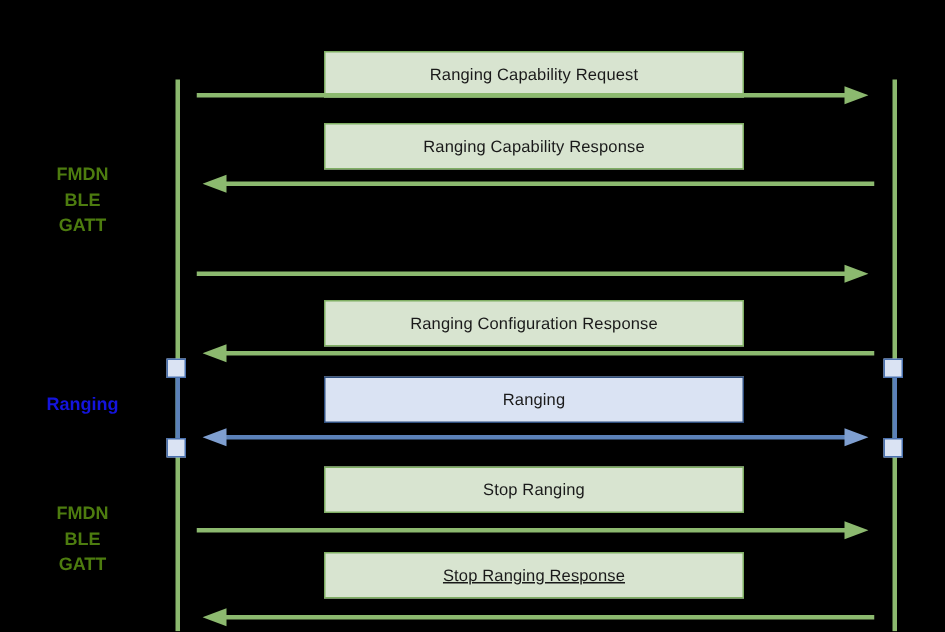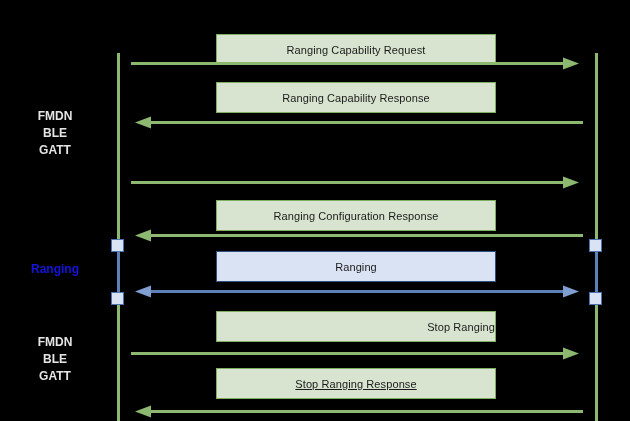--- a/index.html
+++ b/index.html
@@ -80,21 +80,21 @@
   
   .phase-label {
     position: absolute;
     left: 0;
     width: 110px;
     text-align: center;
     font-size: 12px;
     font-weight: bold;
     line-height: 17px;
   }
-  .phase-label.green-label { color: #e5e5e5; }
+  .phase-label.green-label { color: #4d7c0f; }
   .phase-label.blue-label  { color: #1414dd; }
   .phase-label span { display: block; }
 </style>
 </head>
 <body>
 
 <div id="diagram">
 
   <div class="lifeline" id="lifeline-left"></div>
   <div class="lifeline" id="lifeline-right"></div>
@@ -161,21 +161,21 @@
     <span>Ranging</span>
   </div>
   <div class="arrow" style="left:135px; top:285px; width:444px;">
     <svg width="444" height="13" viewBox="0 0 444 13">
       <line x1="8" y1="6.5" x2="436" y2="6.5" stroke="#5b81b8" stroke-width="3"></line>
       <polygon points="0,6.5 16,0.5 16,12.5" fill="#7f9fd0"></polygon>
       <polygon points="444,6.5 428,0.5 428,12.5" fill="#7f9fd0"></polygon>
     </svg>
   </div>
 
-  <div class="msg-box green" style="top:311px;justify-content:flex-end;">
+  <div class="msg-box green" style="top:311px;">
     <span>Stop Ranging</span>
   </div>
   <div class="arrow" style="left:131px; top:347px; width:448px;">
     <svg width="448" height="13" viewBox="0 0 448 13">
       <line x1="0" y1="6.5" x2="440" y2="6.5" stroke="#8cb96f" stroke-width="3"></line>
       <polygon points="448,6.5 432,0.5 432,12.5" fill="#8cb96f"></polygon>
     </svg>
   </div>
 
   <div class="msg-box green" style="top:368px;text-decoration:underline;">

